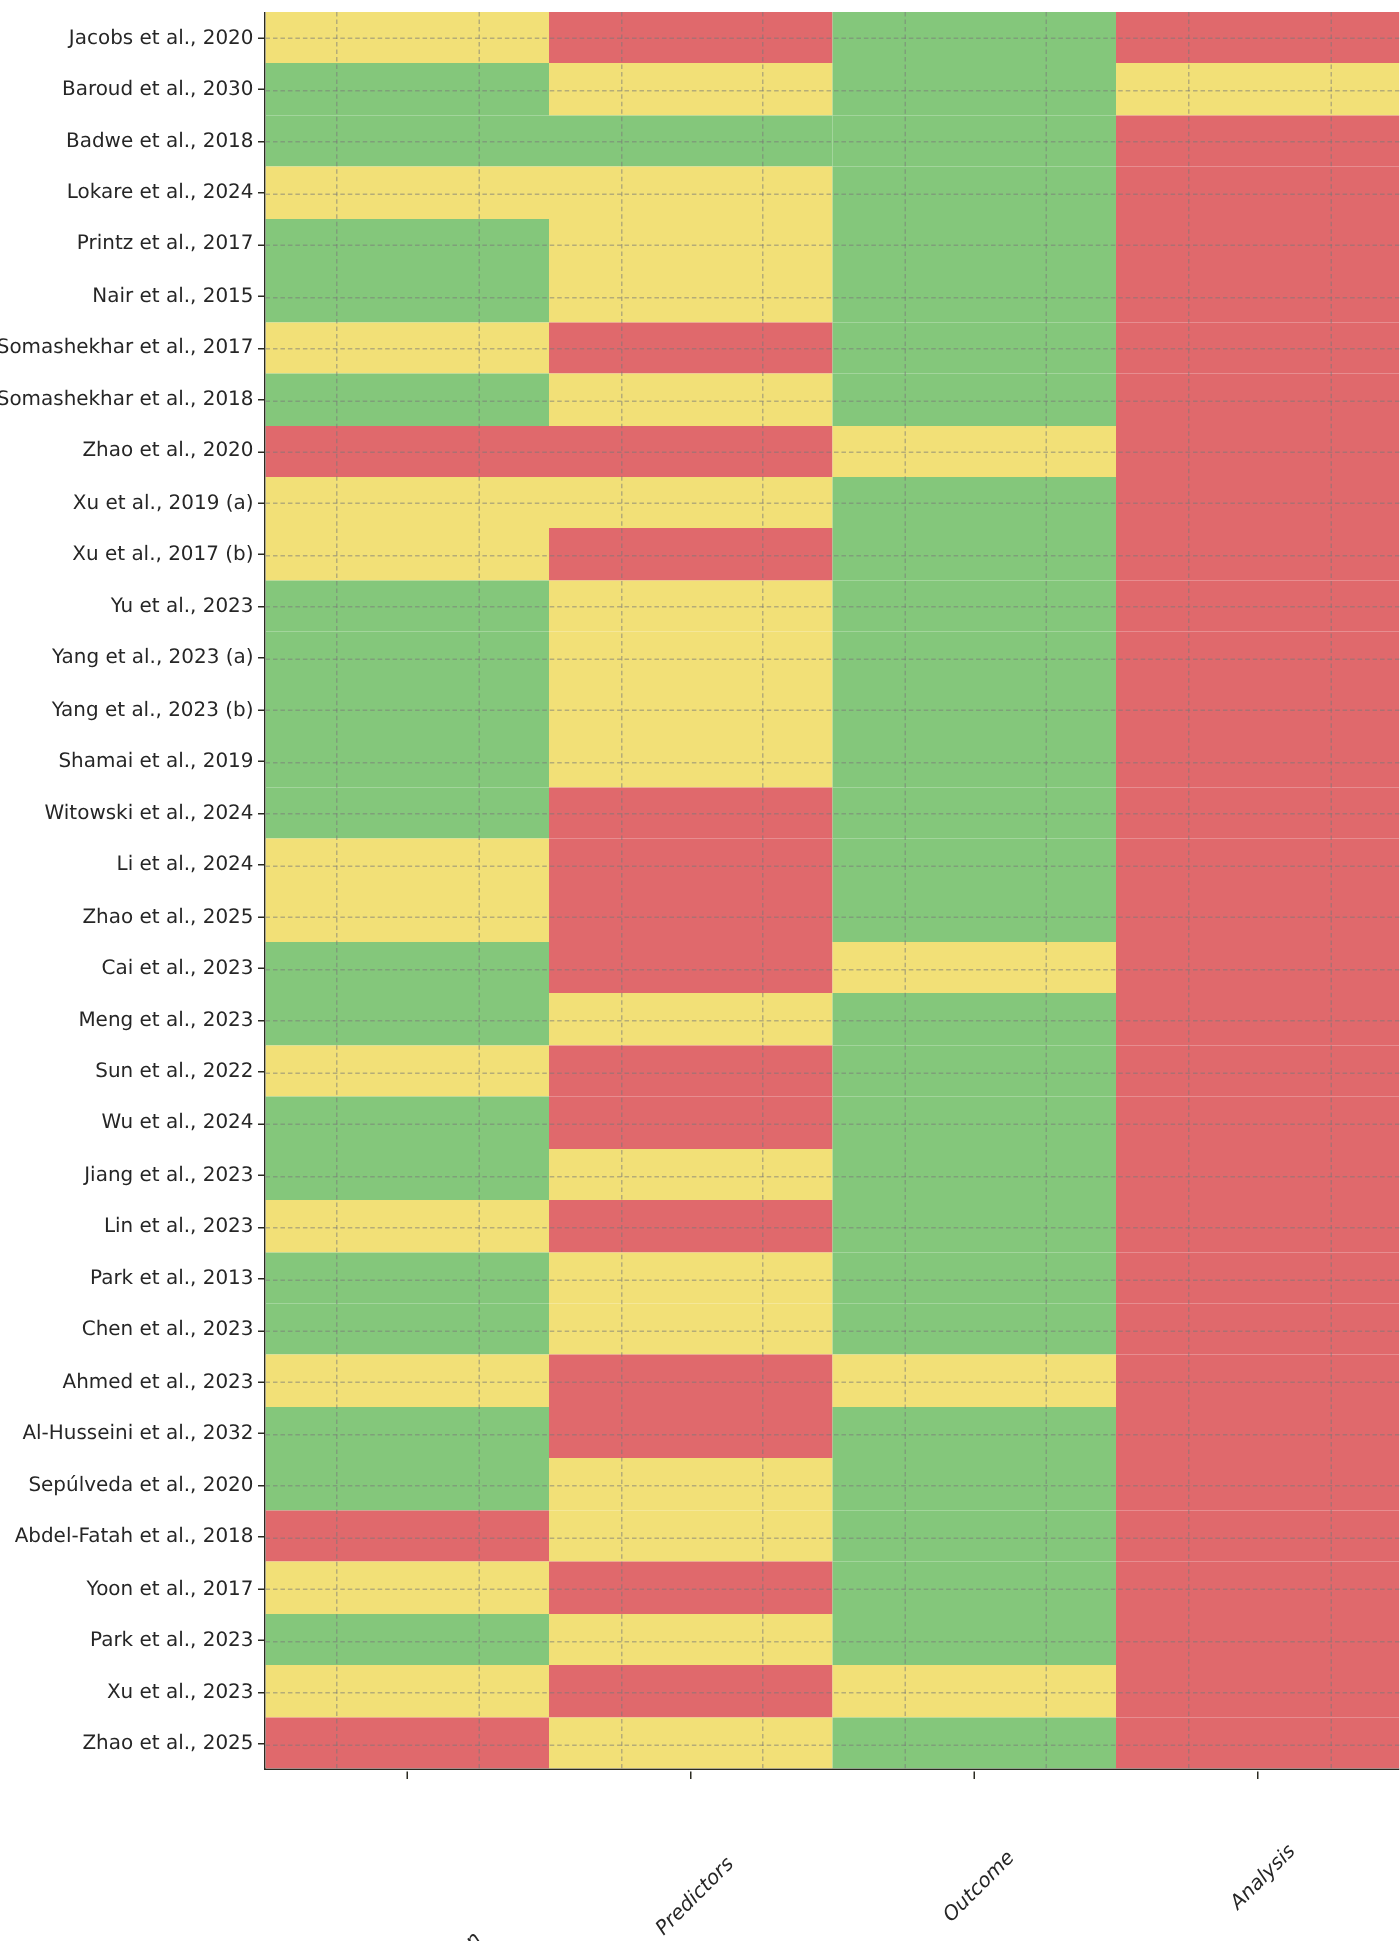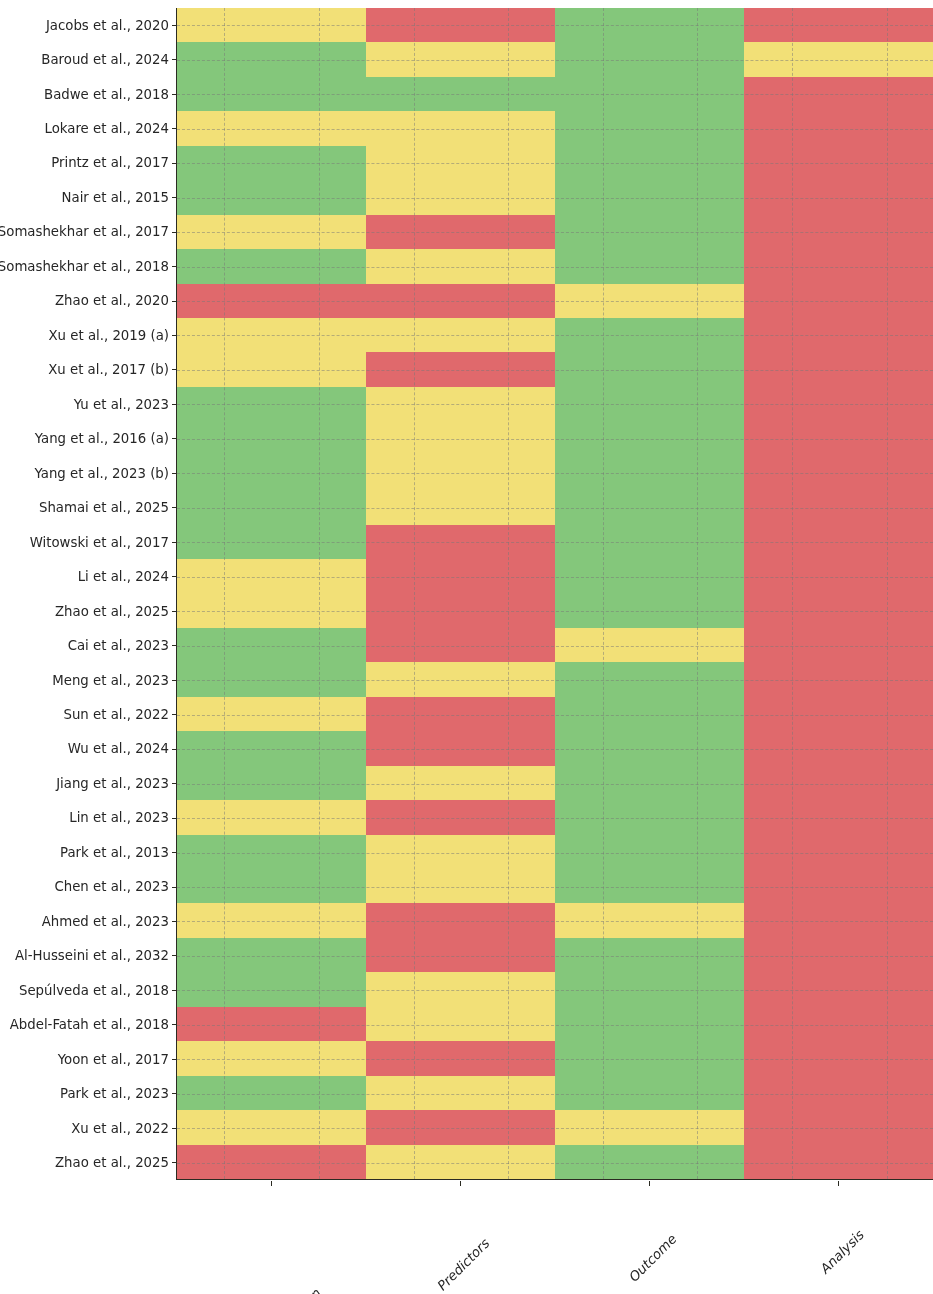--- a/index.html
+++ b/index.html
@@ -137,21 +137,21 @@
 <body>
 
 <div id="figure">
 
   <div id="ylabels">
       <div class="ytick-row" style="top: 17.24px;">
         <span class="ytick-label">Jacobs et al., 2020</span>
         <span class="ytick-mark"></span>
       </div>
       <div class="ytick-row" style="top: 51.71px;">
-        <span class="ytick-label">Baroud et al., 2024</span>
+        <span class="ytick-label">Baroud et al., 2030</span>
         <span class="ytick-mark"></span>
       </div>
       <div class="ytick-row" style="top: 86.18px;">
         <span class="ytick-label">Badwe et al., 2018</span>
         <span class="ytick-mark"></span>
       </div>
       <div class="ytick-row" style="top: 120.65px;">
         <span class="ytick-label">Lokare et al., 2024</span>
         <span class="ytick-mark"></span>
       </div>
@@ -181,33 +181,33 @@
       </div>
       <div class="ytick-row" style="top: 361.94px;">
         <span class="ytick-label">Xu et al., 2017 (b)</span>
         <span class="ytick-mark"></span>
       </div>
       <div class="ytick-row" style="top: 396.41px;">
         <span class="ytick-label">Yu et al., 2023</span>
         <span class="ytick-mark"></span>
       </div>
       <div class="ytick-row" style="top: 430.88px;">
-        <span class="ytick-label">Yang et al., 2016 (a)</span>
+        <span class="ytick-label">Yang et al., 2023 (a)</span>
         <span class="ytick-mark"></span>
       </div>
       <div class="ytick-row" style="top: 465.35px;">
         <span class="ytick-label">Yang et al., 2023 (b)</span>
         <span class="ytick-mark"></span>
       </div>
       <div class="ytick-row" style="top: 499.82px;">
-        <span class="ytick-label">Shamai et al., 2025</span>
+        <span class="ytick-label">Shamai et al., 2019</span>
         <span class="ytick-mark"></span>
       </div>
       <div class="ytick-row" style="top: 534.29px;">
-        <span class="ytick-label">Witowski et al., 2017</span>
+        <span class="ytick-label">Witowski et al., 2024</span>
         <span class="ytick-mark"></span>
       </div>
       <div class="ytick-row" style="top: 568.76px;">
         <span class="ytick-label">Li et al., 2024</span>
         <span class="ytick-mark"></span>
       </div>
       <div class="ytick-row" style="top: 603.24px;">
         <span class="ytick-label">Zhao et al., 2025</span>
         <span class="ytick-mark"></span>
       </div>
@@ -245,37 +245,37 @@
       </div>
       <div class="ytick-row" style="top: 913.47px;">
         <span class="ytick-label">Ahmed et al., 2023</span>
         <span class="ytick-mark"></span>
       </div>
       <div class="ytick-row" style="top: 947.94px;">
         <span class="ytick-label">Al-Husseini et al., 2032</span>
         <span class="ytick-mark"></span>
       </div>
       <div class="ytick-row" style="top: 982.41px;">
-        <span class="ytick-label">Sepúlveda et al., 2018</span>
+        <span class="ytick-label">Sepúlveda et al., 2020</span>
         <span class="ytick-mark"></span>
       </div>
       <div class="ytick-row" style="top: 1016.88px;">
         <span class="ytick-label">Abdel-Fatah et al., 2018</span>
         <span class="ytick-mark"></span>
       </div>
       <div class="ytick-row" style="top: 1051.35px;">
         <span class="ytick-label">Yoon et al., 2017</span>
         <span class="ytick-mark"></span>
       </div>
       <div class="ytick-row" style="top: 1085.82px;">
         <span class="ytick-label">Park et al., 2023</span>
         <span class="ytick-mark"></span>
       </div>
       <div class="ytick-row" style="top: 1120.29px;">
-        <span class="ytick-label">Xu et al., 2022</span>
+        <span class="ytick-label">Xu et al., 2023</span>
         <span class="ytick-mark"></span>
       </div>
       <div class="ytick-row" style="top: 1154.76px;">
         <span class="ytick-label">Zhao et al., 2025</span>
         <span class="ytick-mark"></span>
       </div>
     </div>
 
   <div id="plot-area">
     <div id="heatmap-grid">

